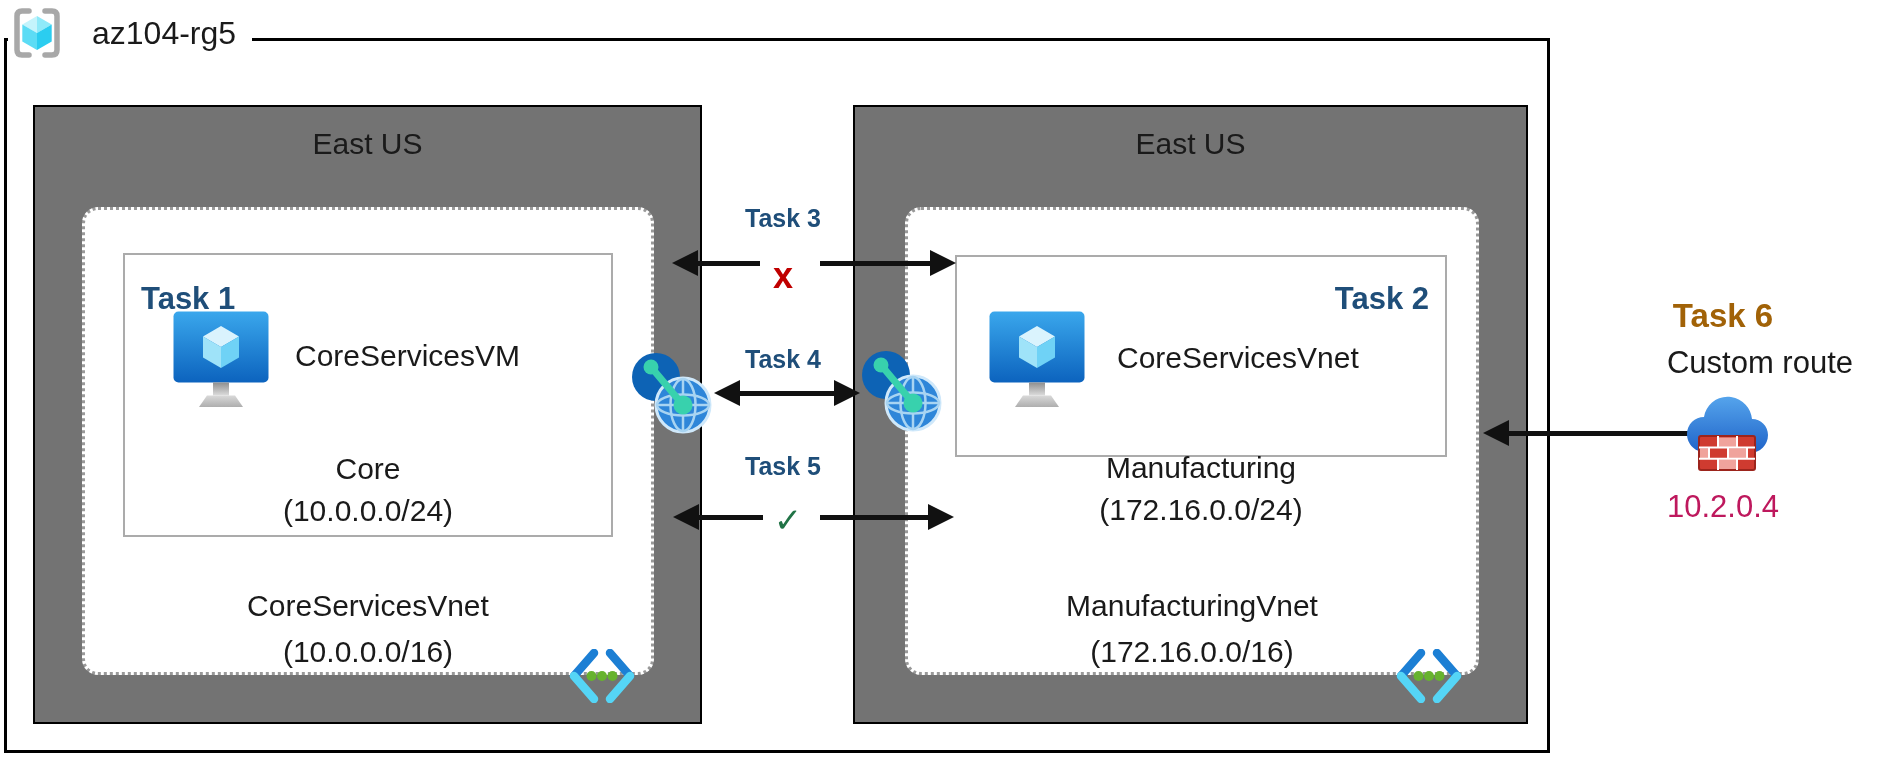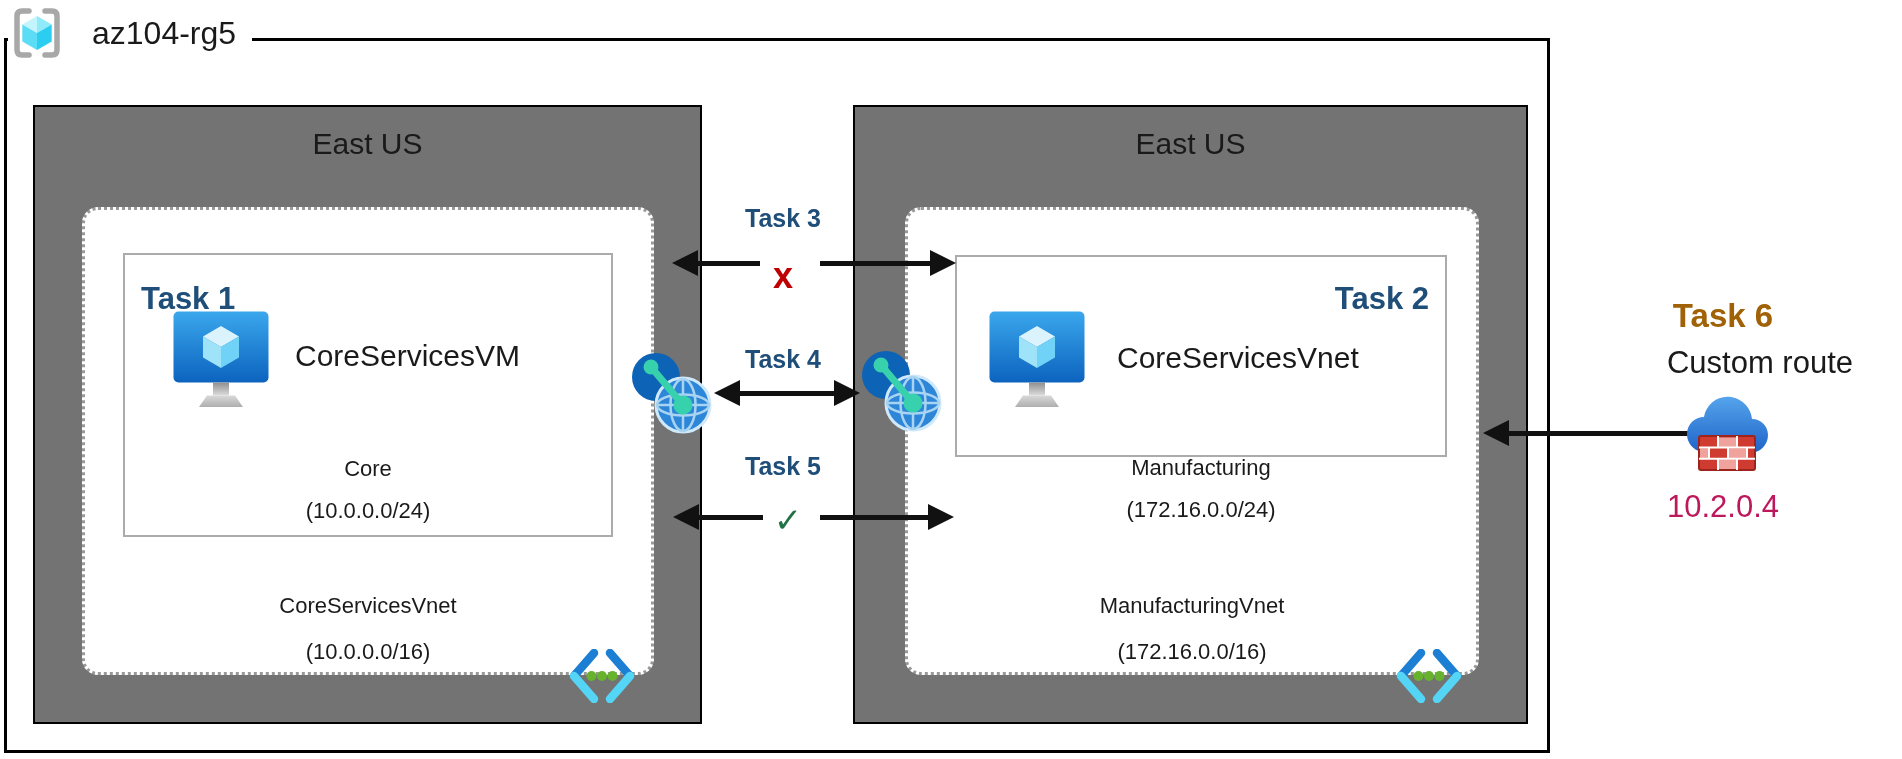--- a/index.html
+++ b/index.html
@@ -20,21 +20,21 @@
   
   .vnet{border:3px dotted #999;border-radius:16px;background:#fff;box-sizing:border-box;}
   .vnet-left{left:47px;top:100px;width:572px;height:468px;}
   .vnet-right{left:50px;top:100px;width:574px;height:468px;}
   
   .subnet{border:2px solid #ababab;background:#fff;box-sizing:border-box;}
   .subnet-left{left:38px;top:43px;width:490px;height:284px;}
   .subnet-right{left:47px;top:45px;width:492px;height:202px;}
   .task-label{font-size:31px;font-weight:bold;color:#1f4e79;margin-top:16px;}
   .vm-name{font-size:30px;}
-  .center-text{left:0;width:100%;text-align:center;font-size:22px;line-height:36px;}
+  .center-text{left:0;width:100%;text-align:center;font-size:30px;line-height:36px;}
   
   .anno-label{width:220px;text-align:center;font-size:25px;font-weight:bold;color:#1f4e79;z-index:5;}
   .status-x{width:200px;text-align:center;font-size:36px;font-weight:bold;color:#c00000;z-index:5;line-height:40px;}
   .status-check{width:200px;text-align:center;font-size:34px;font-weight:bold;color:#217346;z-index:5;line-height:40px;}
   
   .arrow-line{height:5px;background:#111;z-index:5;}
   .head-left{width:0;height:0;border-top:13px solid transparent;border-bottom:13px solid transparent;border-right:26px solid #111;z-index:5;}
   .head-right{width:0;height:0;border-top:13px solid transparent;border-bottom:13px solid transparent;border-left:26px solid #111;z-index:5;}
   .icon{z-index:6;}
   .t6-title{width:260px;text-align:center;font-size:33px;font-weight:bold;color:#a16207;}

